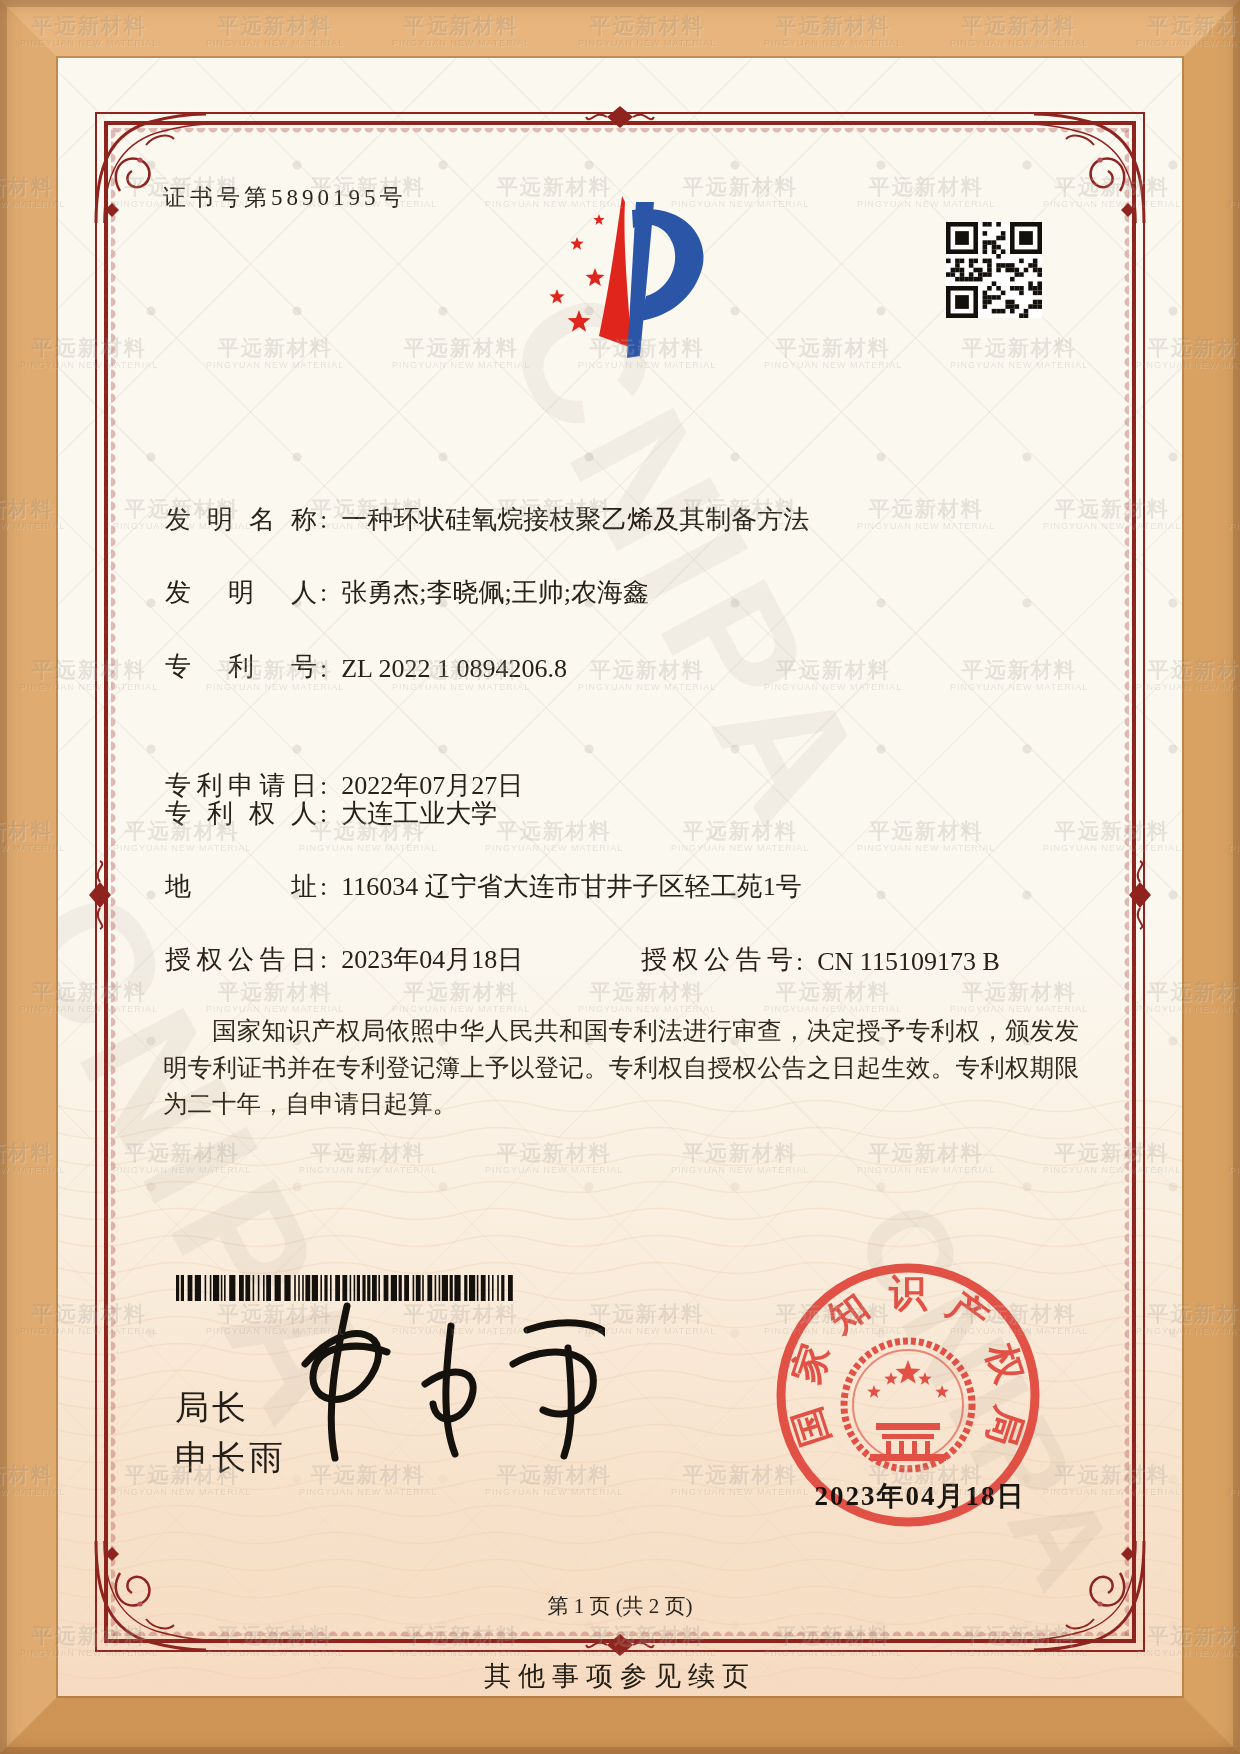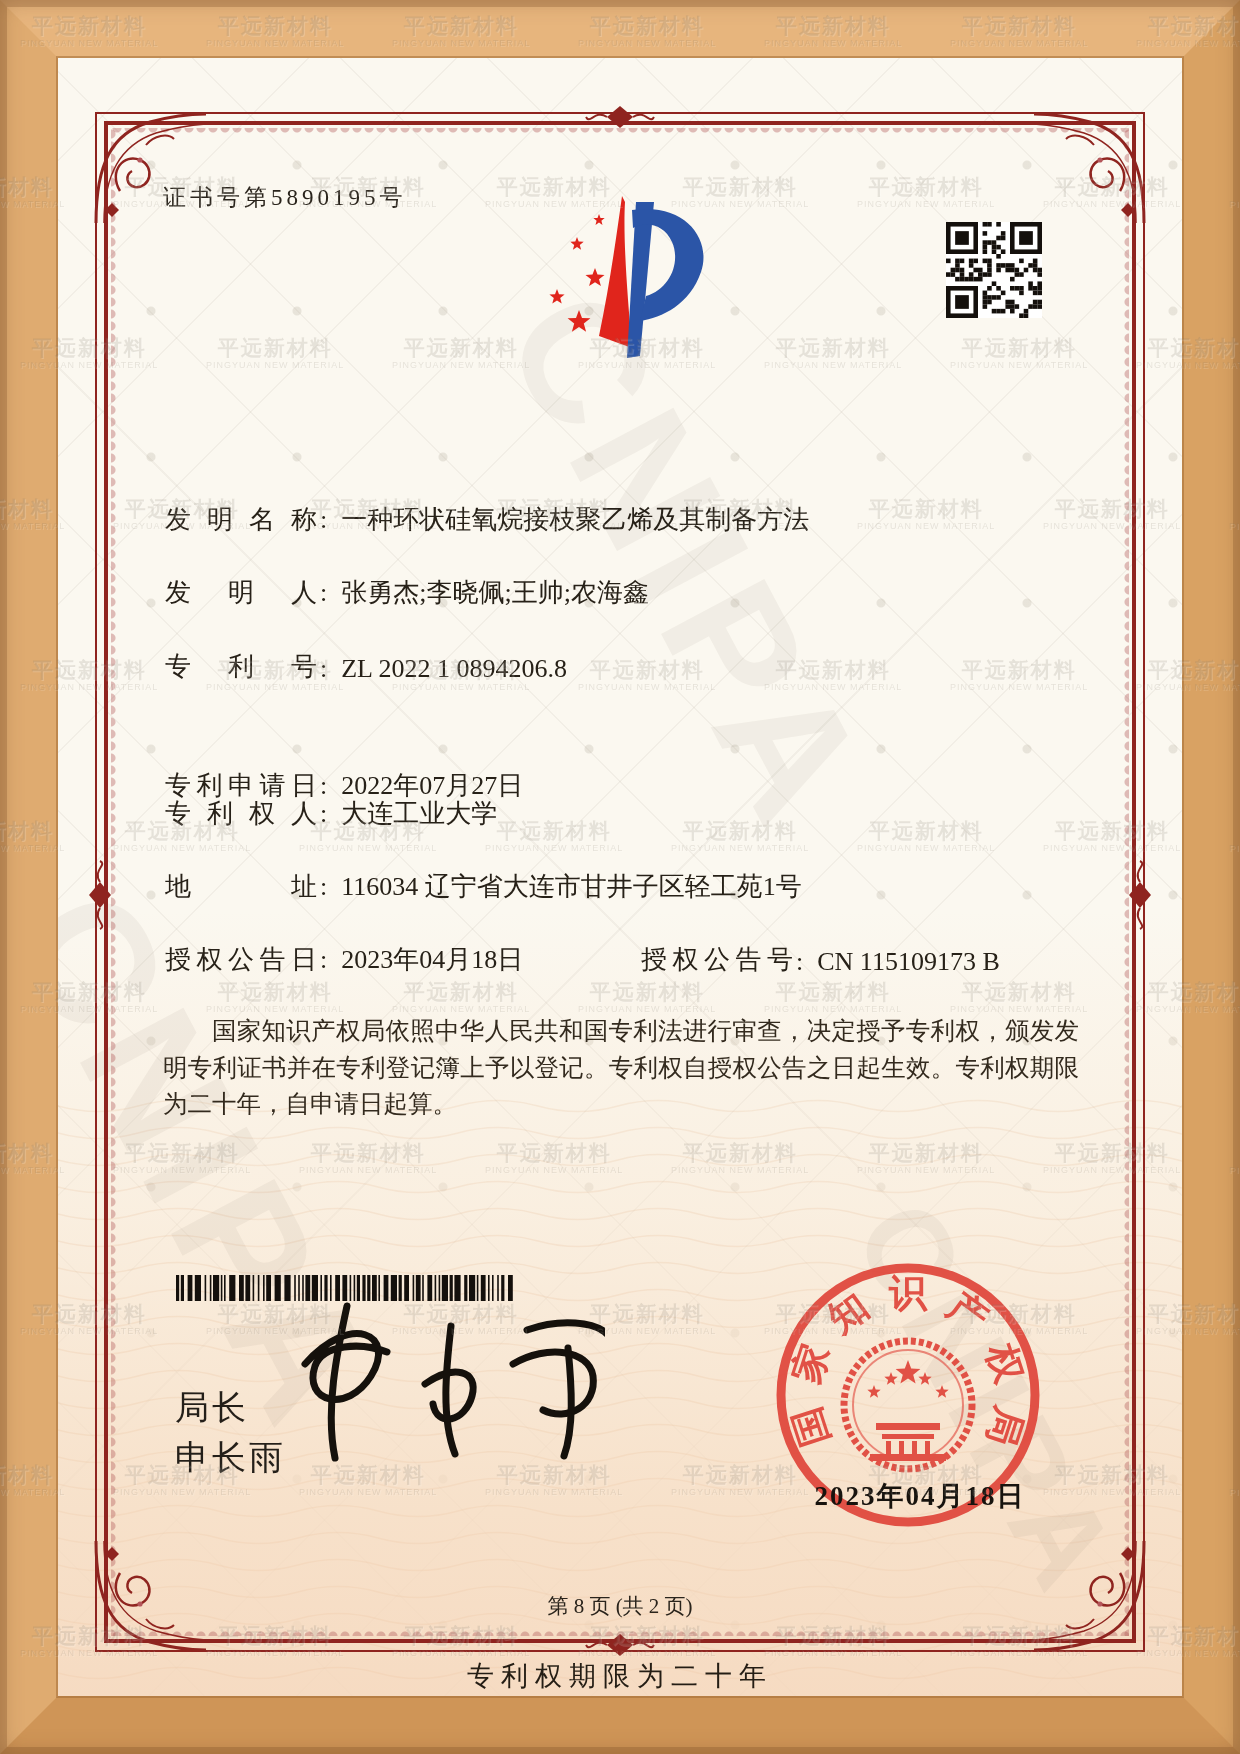--- a/index.html
+++ b/index.html
@@ -438,22 +438,22 @@
           <rect x="141" y="196" width="5" height="13"></rect>
           <rect x="154" y="196" width="5" height="13"></rect>
           <rect x="167" y="196" width="5" height="13"></rect>
           <rect x="112" y="209" width="76" height="7"></rect>
         </g>
       </g>
     </svg>
 
     <div class="abs seal-date">2023年04月18日</div>
 
-    <div class="abs page-note">第 8 页 (共 2 页)</div>
-    <div class="abs footer-note">专利权期限为二十年</div>
+    <div class="abs page-note">第 1 页 (共 2 页)</div>
+    <div class="abs footer-note">其他事项参见续页</div>
   </div>
 
   <div id="wm-grid">
       <div class="wm-tile" style="left: 20px; top: 12px;">
         <div class="wm-cn">平远新材料</div>
         <div class="wm-en">PINGYUAN NEW MATERIAL</div>
       </div>
       <div class="wm-tile" style="left: 206px; top: 12px;">
         <div class="wm-cn">平远新材料</div>
         <div class="wm-en">PINGYUAN NEW MATERIAL</div>

